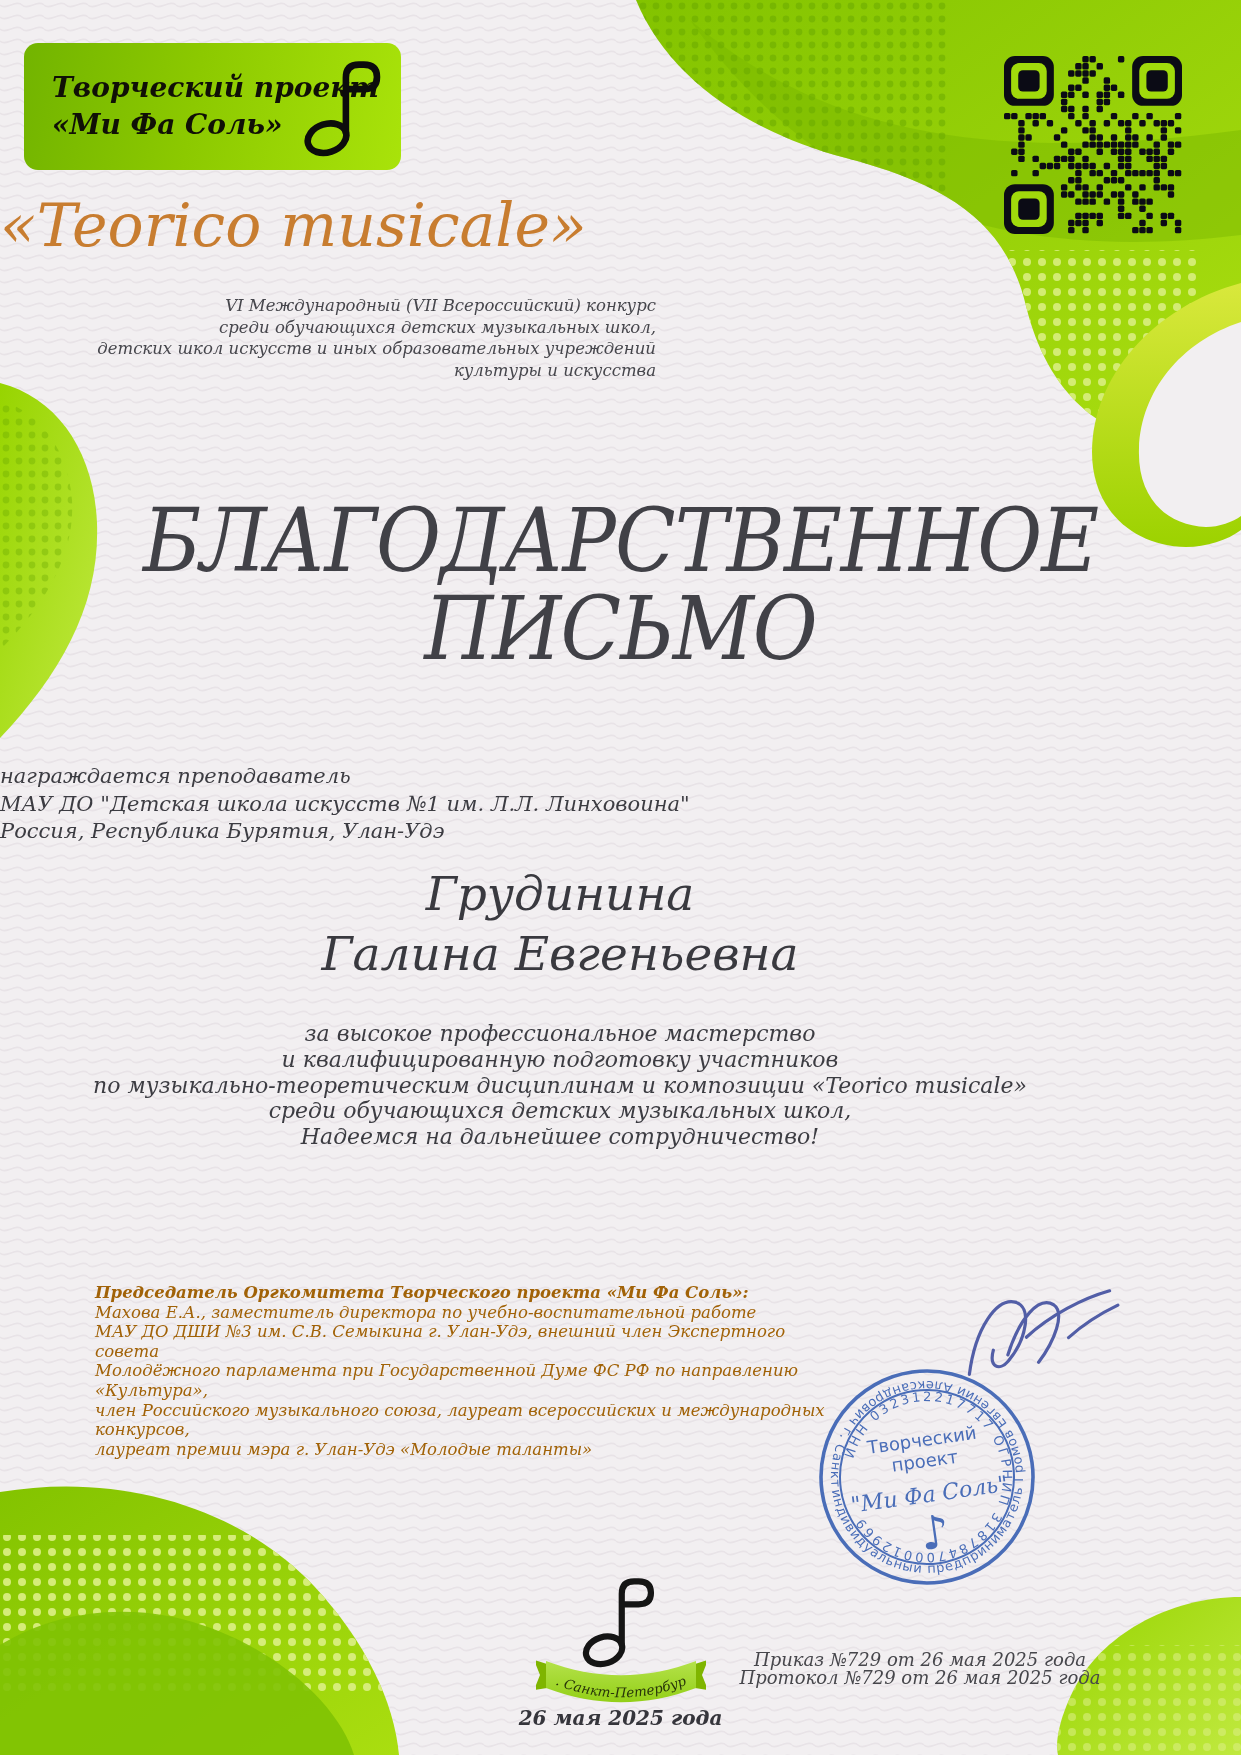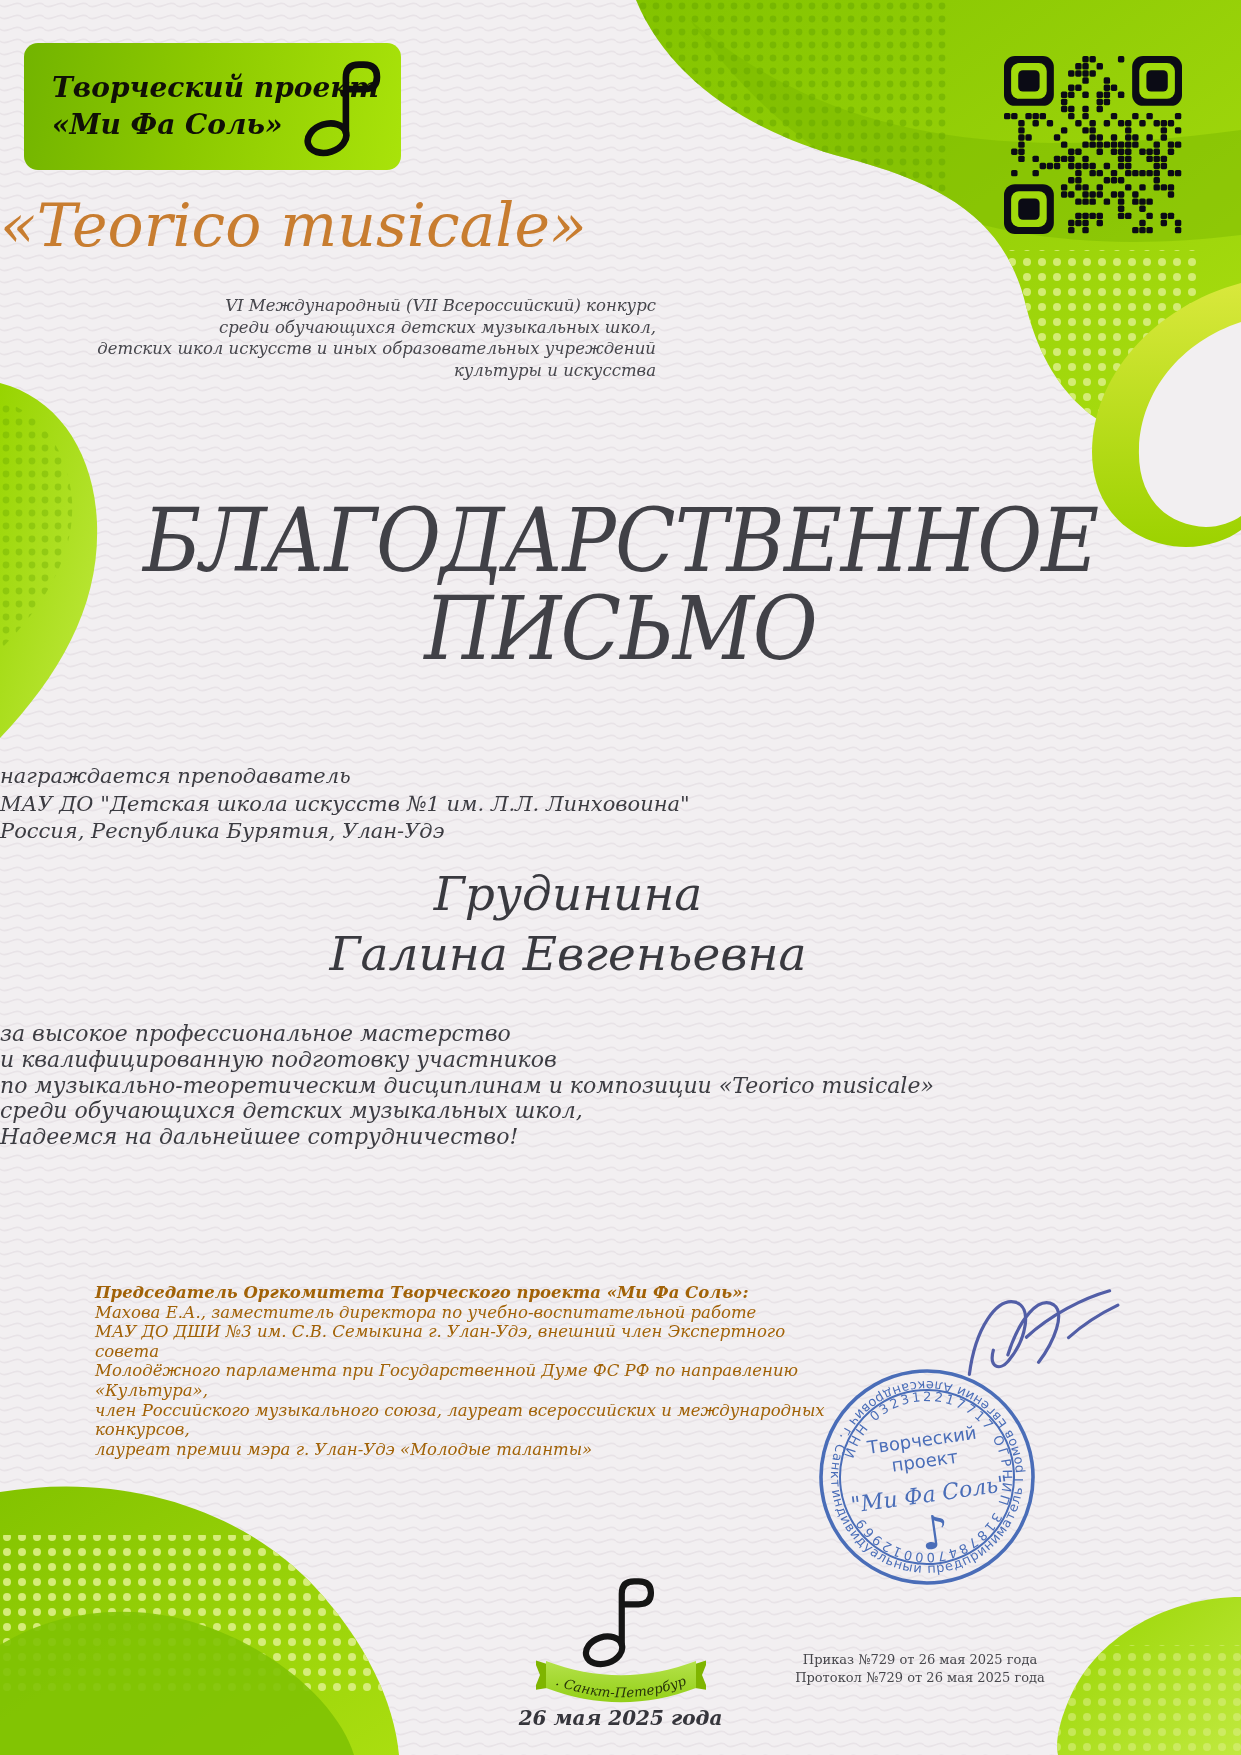--- a/index.html
+++ b/index.html
@@ -20,36 +20,36 @@
   #qr-wrap{left:1004px;top:56px;z-index:3;}
   #contest-title{left:0;top:190px;width:660px;text-align:left;z-index:2;
                  font-style:italic;font-size:60px;color:#c87d30;}
   #contest-subtitle{left:0;top:295px;width:656px;text-align:right;z-index:2;
                     font-style:italic;font-size:16.5px;line-height:21.6px;color:#46464c;}
   #heading{left:0;top:497px;width:1241px;text-align:center;z-index:2;color:#414147;
            font-style:italic;font-size:88px;line-height:1.0;transform:scaleX(.9);letter-spacing:-1px;}
   #intro{left:0;top:763px;width:1120px;text-align:left;z-index:2;
          font-style:italic;font-size:21px;line-height:27.5px;color:#3c3c42;}
   #name{left:0;top:864px;width:1120px;text-align:center;z-index:2;
-        font-style:italic;font-size:47px;line-height:60px;color:#39393f;padding-left:8px;}
-  #citation{left:0;top:1021px;width:1120px;text-align:left;z-index:2;
+        font-style:italic;font-size:47px;line-height:60px;color:#39393f;}
+  #citation{left:0;top:1021px;width:1120px;text-align:center;z-index:2;
             font-style:italic;font-size:22px;line-height:25.8px;color:#3c3c42;}
   #signatory{left:95px;top:1283px;width:740px;z-index:2;
              font-style:italic;font-size:16.5px;line-height:19.6px;color:#a16207;}
   #signatory .lead{font-weight:bold;}
   
   #signature{left:948px;top:1280px;z-index:4;transform:rotate(-5deg);}
   #stamp{left:810px;top:1360px;z-index:3;opacity:.92;}
   
   #bottom-note{left:578px;top:1576px;z-index:2;}
   #ribbon{left:536px;top:1658px;z-index:2;}
   #date-line{left:0;top:1706px;width:1241px;text-align:center;z-index:2;
              font-style:italic;font-weight:bold;font-size:20px;color:#35353b;}
   #orders{left:720px;top:1651px;width:400px;text-align:center;z-index:2;
-          font-size:13px;line-height:17.5px;color:#46464b;}
+          font-style:italic;font-size:18px;line-height:17.5px;color:#46464b;}
   .stamp-sans{font-family:"DejaVu Sans", sans-serif;}
 </style>
 </head>
 <body>
 
 <div id="page">
 
   <svg id="waves" width="1241" height="1755">
     <defs>
       <pattern id="wavepat" width="44" height="24" patternUnits="userSpaceOnUse">

